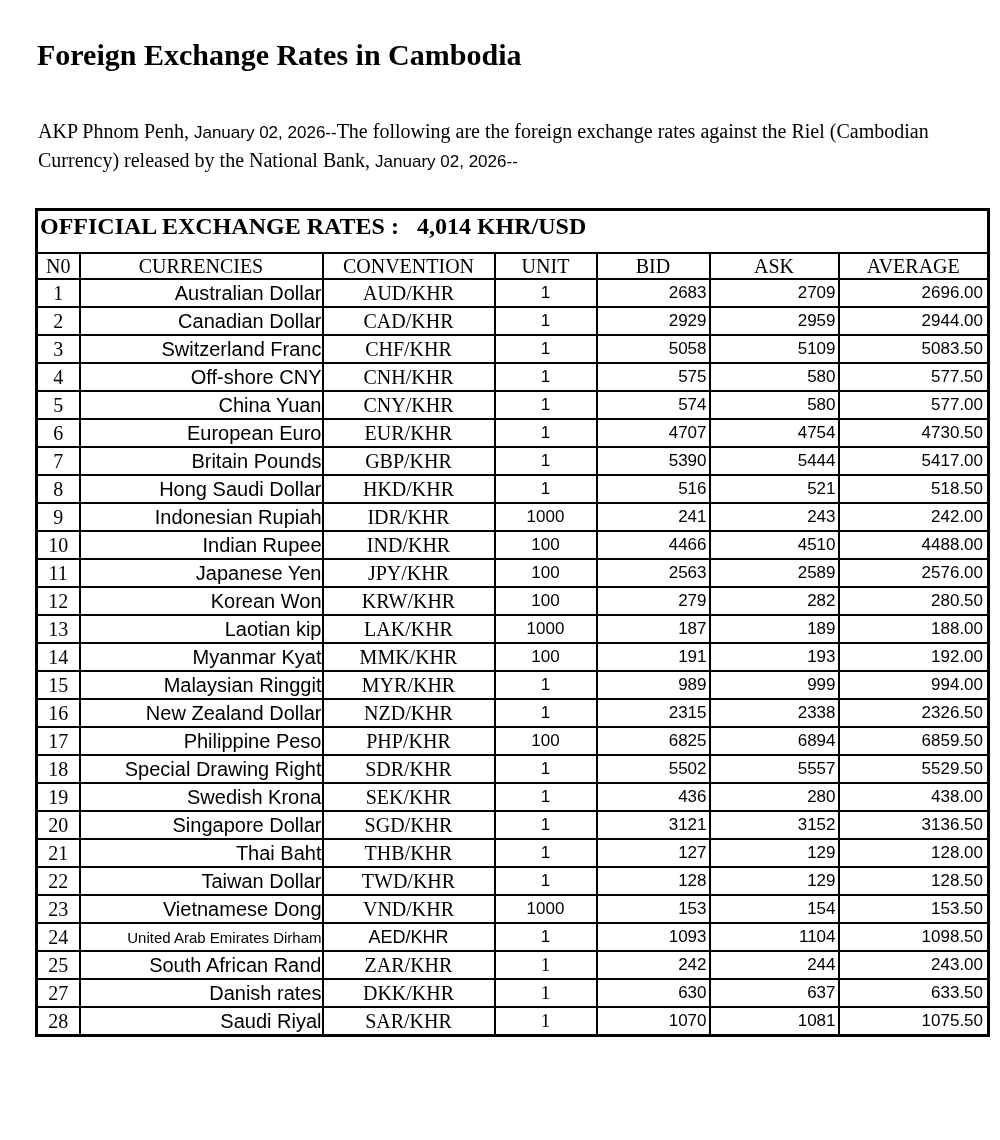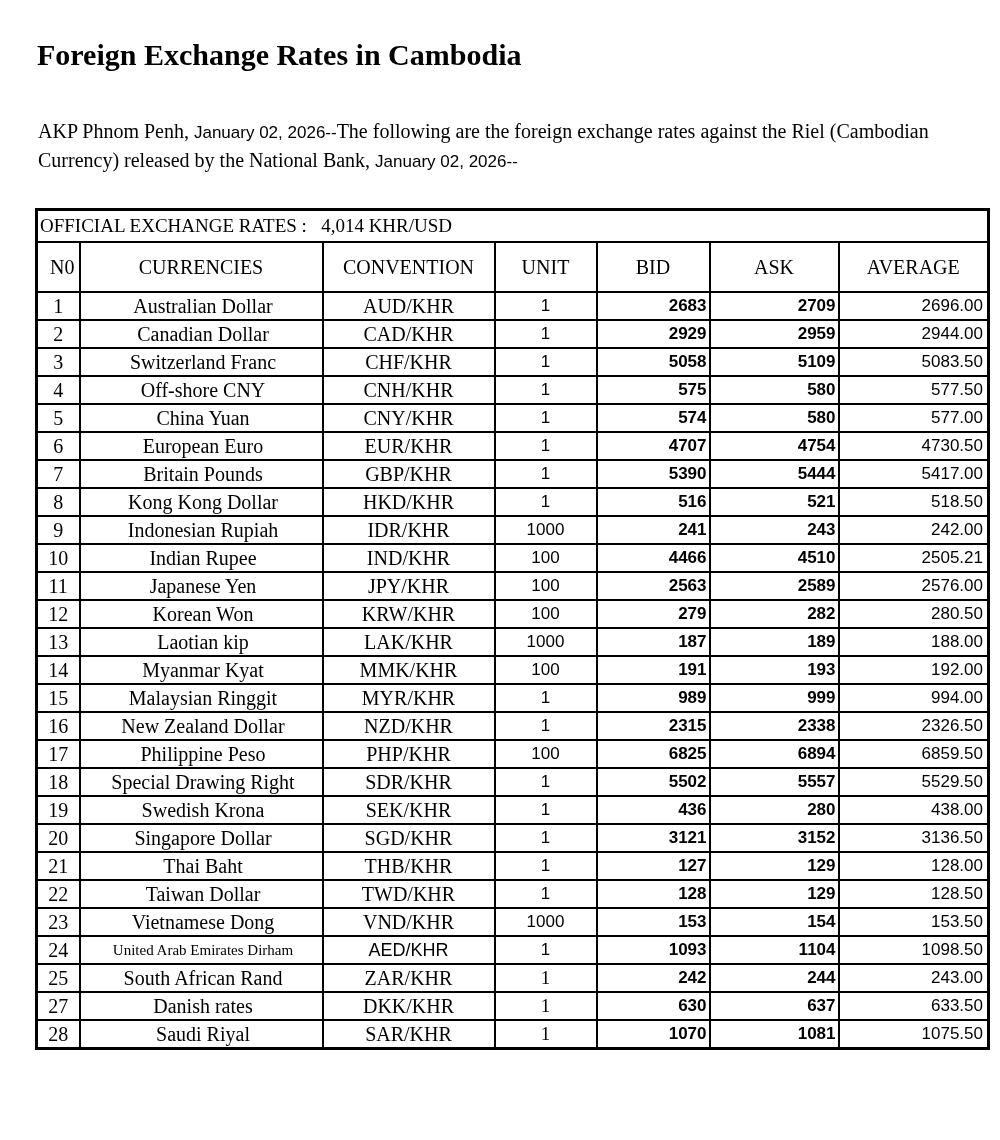--- a/index.html
+++ b/index.html
@@ -19,34 +19,34 @@
   .sans-date { font-family:"Liberation Sans", sans-serif; font-size:17px; }
 
   table.fx {
     border-collapse:collapse; table-layout:fixed;
     width:952px; margin-top:33px; margin-left:-2px;
     border:3px solid #000;
   }
   table.fx td, table.fx th { border:2px solid #000; overflow:hidden; vertical-align:middle; }
 
   tr.caption-row td {
-    font-family:"Liberation Serif", serif; font-size:19px;
-    text-align:left; padding:1px 0 1px 2px; height:28px; white-space:pre;
+    font-family:"Liberation Serif", serif; font-size:24px;
+    text-align:left; padding:1px 0 12px 2px; height:28px; white-space:pre;font-weight:bold;
   }
   tr.header-row th {
     font-family:"Liberation Serif", serif; font-size:20px; font-weight:normal;
-    text-align:center; height:24px; padding:12px;
+    text-align:center; height:24px; padding:0;
   }
 
   table.fx tbody tr.data-row td { height:26px; padding:0; }
   td.col-no      { text-align:center; font-family:"Liberation Serif", serif; font-size:20px; }
-  td.col-currency{ text-align:center; padding-left:4px !important; font-family:Liberation Serif, serif; font-size:20px; white-space:nowrap; }
+  td.col-currency{ text-align:right; padding-left:4px !important; font-family:Liberation Sans, sans-serif; font-size:20px; white-space:nowrap; }
   td.col-conv    { text-align:center; font-family:"Liberation Serif", serif; font-size:20px; }
   td.col-unit    { text-align:center; font-family:"Liberation Sans", sans-serif; font-size:17px; }
-  td.col-bid, td.col-ask { text-align:right; padding-right:2px !important; font-family:"Liberation Sans", sans-serif; font-size:17px;font-weight:bold; }
+  td.col-bid, td.col-ask { text-align:right; padding-right:2px !important; font-family:"Liberation Sans", sans-serif; font-size:17px; }
   td.col-avg     { text-align:right; padding-right:4px !important; font-family:"Liberation Sans", sans-serif; font-size:17px; }
 
   
   tr.row-uae td.col-currency { font-size:15px; }
   tr.row-uae td.col-conv { font-family:"Liberation Sans", sans-serif; font-size:18px; }
   
   tr.serif-unit-row td.col-unit { font-family:"Liberation Serif", serif; font-size:19px; }
 </style>
 </head>
 <body>
@@ -137,21 +137,21 @@
           <td class="col-no">7</td>
           <td class="col-currency">Britain Pounds</td>
           <td class="col-conv">GBP/KHR</td>
           <td class="col-unit">1</td>
           <td class="col-bid">5390</td>
           <td class="col-ask">5444</td>
           <td class="col-avg">5417.00</td>
         </tr>
         <tr class="data-row">
           <td class="col-no">8</td>
-          <td class="col-currency">Kong Kong Dollar</td>
+          <td class="col-currency">Hong Saudi Dollar</td>
           <td class="col-conv">HKD/KHR</td>
           <td class="col-unit">1</td>
           <td class="col-bid">516</td>
           <td class="col-ask">521</td>
           <td class="col-avg">518.50</td>
         </tr>
         <tr class="data-row">
           <td class="col-no">9</td>
           <td class="col-currency">Indonesian Rupiah</td>
           <td class="col-conv">IDR/KHR</td>
@@ -160,21 +160,21 @@
           <td class="col-ask">243</td>
           <td class="col-avg">242.00</td>
         </tr>
         <tr class="data-row">
           <td class="col-no">10</td>
           <td class="col-currency">Indian Rupee</td>
           <td class="col-conv">IND/KHR</td>
           <td class="col-unit">100</td>
           <td class="col-bid">4466</td>
           <td class="col-ask">4510</td>
-          <td class="col-avg">2505.21</td>
+          <td class="col-avg">4488.00</td>
         </tr>
         <tr class="data-row">
           <td class="col-no">11</td>
           <td class="col-currency">Japanese Yen</td>
           <td class="col-conv">JPY/KHR</td>
           <td class="col-unit">100</td>
           <td class="col-bid">2563</td>
           <td class="col-ask">2589</td>
           <td class="col-avg">2576.00</td>
         </tr>

